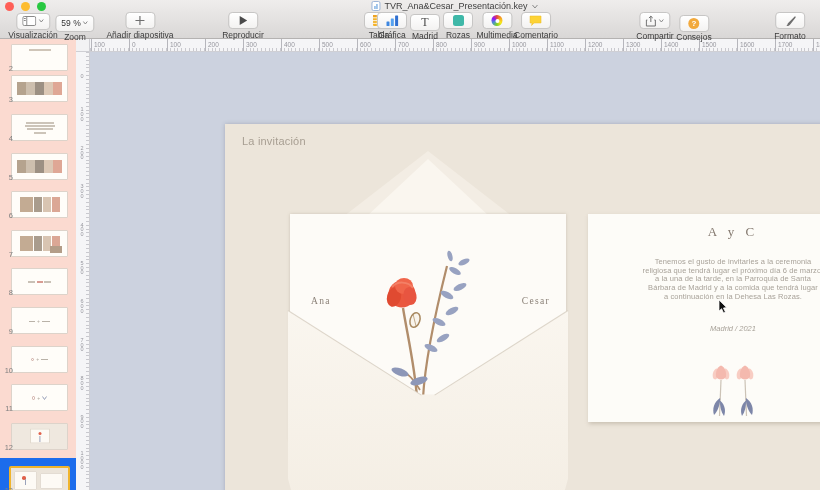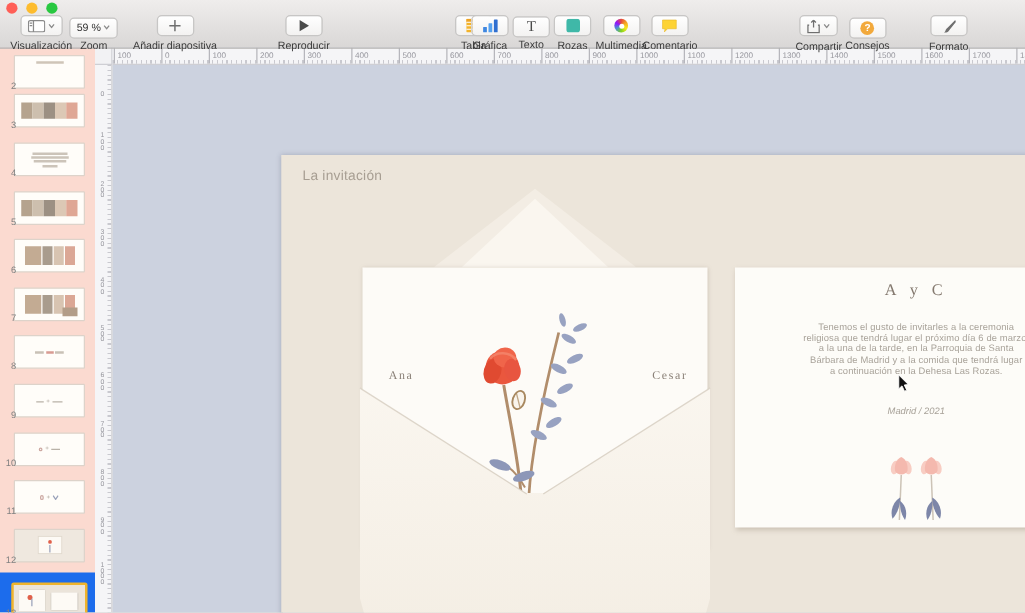--- a/index.html
+++ b/index.html
@@ -89,20 +89,30 @@
   #tulips{position:absolute;left:50%;top:150px;transform:translateX(-50%)}
   #cursor{left:493px;top:176px;z-index:5}
 </style>
 </head>
 <body style="--accent_blue: #1c6cec; --sidebar_pink: #fbdad0; --slide_beige: #ece5da; --selection_yellow: #f0b42c; --flower_red: #ea573e; --leaf_slate: #98a2c1; --tulip_pink: #f4b9ae; --envelope_white: #faf6ef; --card_white: #fdfbf7;">
 
 <div class="abs" id="chrome">
   <span class="tl" style="left:5px;background:#ff5f57"></span>
   <span class="tl" style="left:21px;background:#fdbc2e"></span>
   <span class="tl" style="left:37px;background:#28c841"></span>
+  <div id="title-group">
+    <span id="title-doc-icon">
+        <i></i>
+        <b></b>
+      </span>
+    <span id="window-title">TVR_Ana&amp;Cesar_Presentación.key</span>
+    <svg width="7" height="5" viewBox="0 0 7 5">
+        <path d="M1 1 L3.5 4 L6 1" fill="none" stroke="#8a8a8a"></path>
+      </svg>
+  </div>
   <div id="toolbar">
       <div class="tb-item" style="left:33px"><div class="tb-btn">
           <span style="display:inline-flex;align-items:center">
             <svg width="14" height="10" viewBox="0 0 14 10">
               <rect x="0.5" y="0.5" width="13" height="9" rx="1.5" fill="#fff" stroke="#8a8a8a"></rect>
               <line x1="4.5" y1="0.5" x2="4.5" y2="9.5" stroke="#8a8a8a"></line>
               <rect x="1.5" y="2" width="2" height="1" fill="#8a8a8a"></rect>
               <rect x="1.5" y="4" width="2" height="1" fill="#8a8a8a"></rect>
             </svg>
           </span>
@@ -155,21 +165,21 @@
               <rect x="0.5" y="6.5" width="3" height="4.5" rx="0.5" fill="#3f87e0"></rect>
               <rect x="4.8" y="3.5" width="3" height="7.5" rx="0.5" fill="#55a1f0"></rect>
               <rect x="9.1" y="0.5" width="3" height="10.5" rx="0.5" fill="#2f6fd0"></rect>
             </svg>
           </span>
         </div><div class="tb-label">Gráfica</div></div>
       <div class="tb-item" style="left:425px"><div class="tb-btn">
           <span style="display:inline-flex;align-items:center">
             <span style="font-family:'Liberation Serif',serif;font-size:12px;color:#4a4a4a;line-height:11px">T</span>
           </span>
-        </div><div class="tb-label">Texto</div></div>
+        </div><div class="tb-label">Madrid</div></div>
       <div class="tb-item" style="left:458px"><div class="tb-btn">
           <span style="display:inline-flex;align-items:center">
             <svg width="11" height="11" viewBox="0 0 11 11">
               <rect width="11" height="11" rx="2.5" fill="#3fb8a8"></rect>
             </svg>
           </span>
         </div><div class="tb-label">Rozas</div></div>
       <div class="tb-item" style="left:497px"><div class="tb-btn">
           <span style="display:inline-flex;align-items:center">
             <span style="display:inline-block;width:11px;height:11px;border-radius:50%;background:conic-gradient(#e5493d,#f5a623,#f8e71c,#7ed321,#4a90d2,#9013fe,#e5493d);position:relative">
@@ -195,21 +205,21 @@
             <svg width="6" height="4" viewBox="0 0 6 4">
               <path d="M1 0.5 L3 3 L5 0.5" fill="none" stroke="#8a8a8a"></path>
             </svg>
           </span>
         </div><div class="tb-label">Compartir</div></div>
       <div class="tb-item" style="left:694px"><div class="tb-btn">
           <span style="display:inline-flex;align-items:center">
             <span style="display:inline-flex;align-items:center;justify-content:center;width:11px;height:11px;border-radius:50%;background:#f2a93c;color:#fff;font-size:8px;font-weight:bold">?</span>
           </span>
         </div><div class="tb-label">Consejos</div></div>
-      <div class="tb-item" style="left:759px"><div class="tb-btn">
+      <div class="tb-item" style="left:790px"><div class="tb-btn">
           <span style="display:inline-flex;align-items:center">
             <svg width="12" height="12" viewBox="0 0 12 12">
               <path d="M11 1 L5.5 6.5 L4 8 C3 9 3.5 10.5 2 11 C3.5 11.3 5 10.8 5.8 9.8 L7 8.2 L11.5 2.5 Z" fill="#6f6f6f"></path>
             </svg>
           </span>
         </div><div class="tb-label">Formato</div></div>
     </div>
 </div>
 
 <div class="abs" id="corner"></div>

